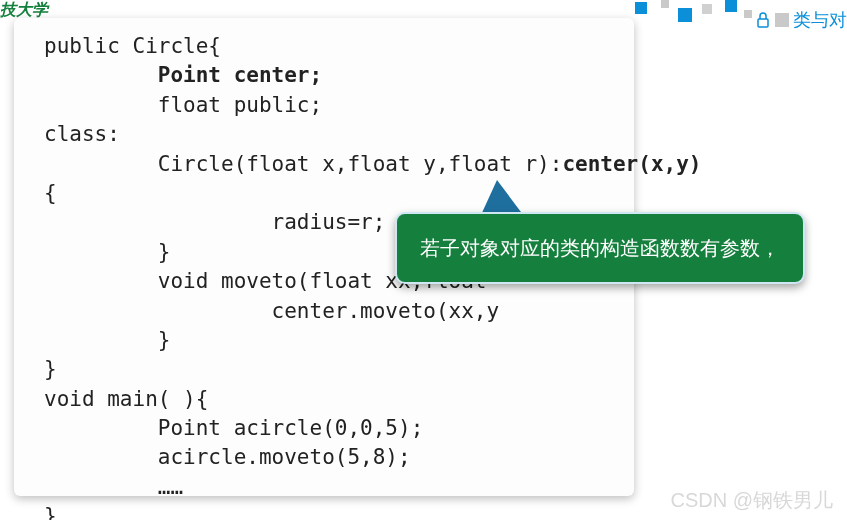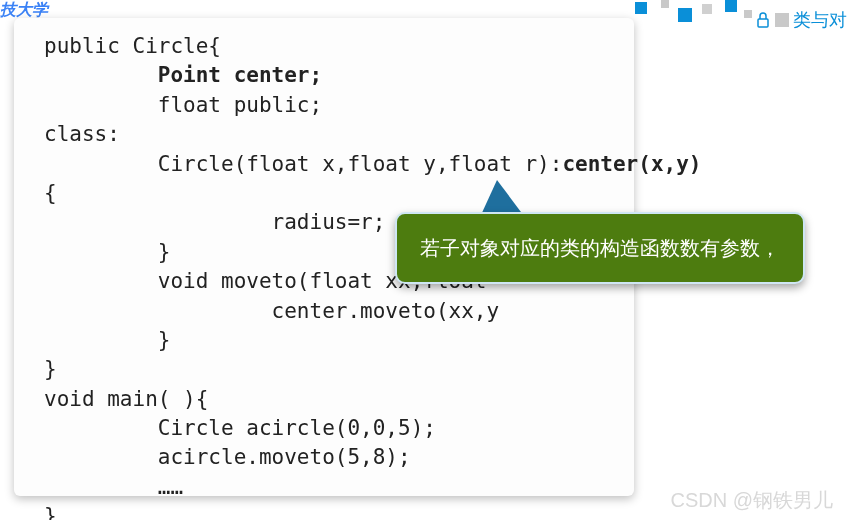--- a/index.html
+++ b/index.html
@@ -45,21 +45,21 @@
       width: 14px;
       height: 14px;
       background: #c9c9c9;
       margin-right: 4px;
       vertical-align: middle;
     }
     .uni-txt {
       position: absolute;
       top: 0px;
       left: 0px;
-      color: #3b82f6;
+      color: #15803d;
       font-size: 16px;
       font-weight: bold;
       font-style: italic;
       text-align: center;
     }
     .code-card {
       position: absolute;
       top: 18px;
       left: 14px;
       width: 620px;
@@ -89,21 +89,21 @@
       top: -32px;
       left: 80px;
       width: 0;
       height: 0;
       border-left: 22px solid transparent;
       border-right: 36px solid transparent;
       border-bottom: 48px solid #1f6f9e;
     }
     .callout-box {
       position: relative;
-      background: #4d7c0f;
+      background: #15803d;
       border: 2px solid #cfe6f3;
       border-radius: 10px;
       box-shadow: 0 4px 8px rgba(0,0,0,0.35);
       color: #ffffff;
       font-size: 20px;
       text-align: center;
       padding: 18px 16px;
       line-height: 1.6;
     }
     .watermark {
@@ -144,21 +144,21 @@
 <span>class:</span>
          <span>Circle(float x,float y,float r):</span><span class="b">center(x,y)</span>
 <span>{</span>
                   <span>radius=r;</span>
          <span>}</span>
          <span>void moveto(float xx,float</span>
                   <span>center.moveto(xx,y</span>
          <span>}</span>
 <span>}</span>
 <span>void main( ){</span>
-         <span>Circle acircle(0,0,5);</span>
+         <span>Point acircle(0,0,5);</span>
          <span>acircle.moveto(5,8);</span>
          <span>……</span>
 <span>}</span></pre>
 </div>
 
 <div class="callout-wrap">
   <div class="callout-arrow"></div>
   <div class="callout-box">
     <div>若子对象对应的类的构造函数数有参数，</div>
   </div>

